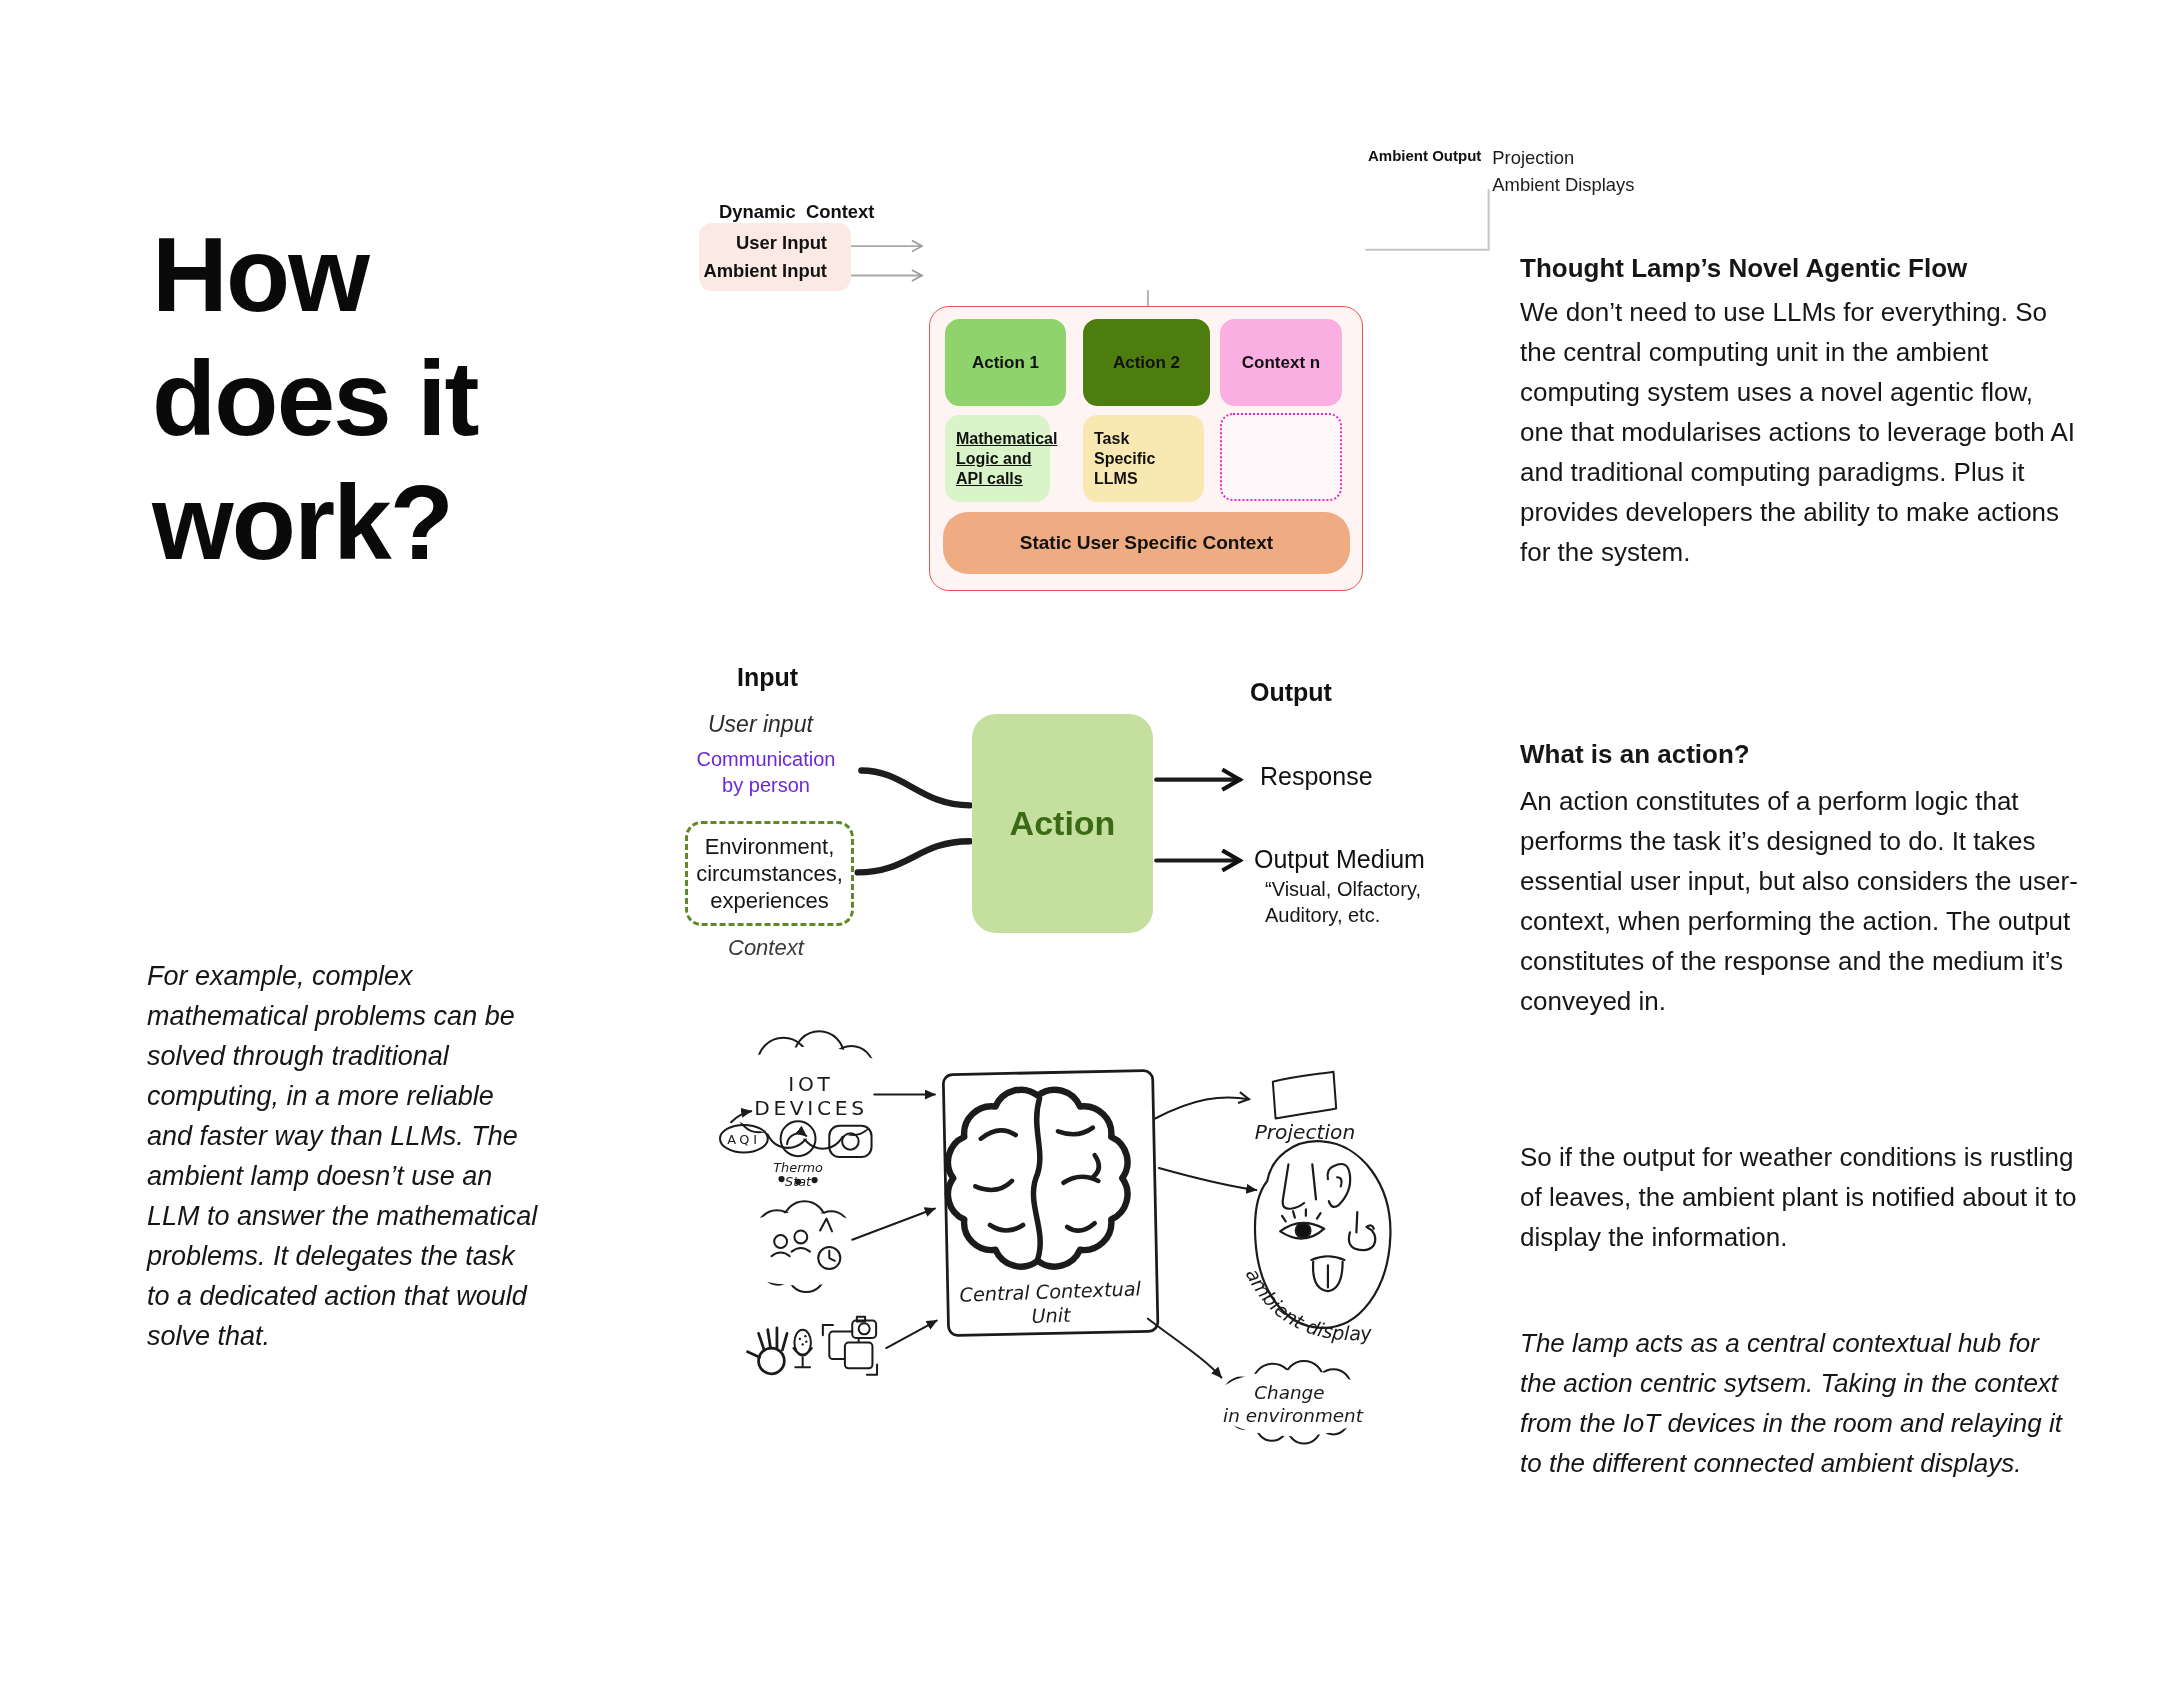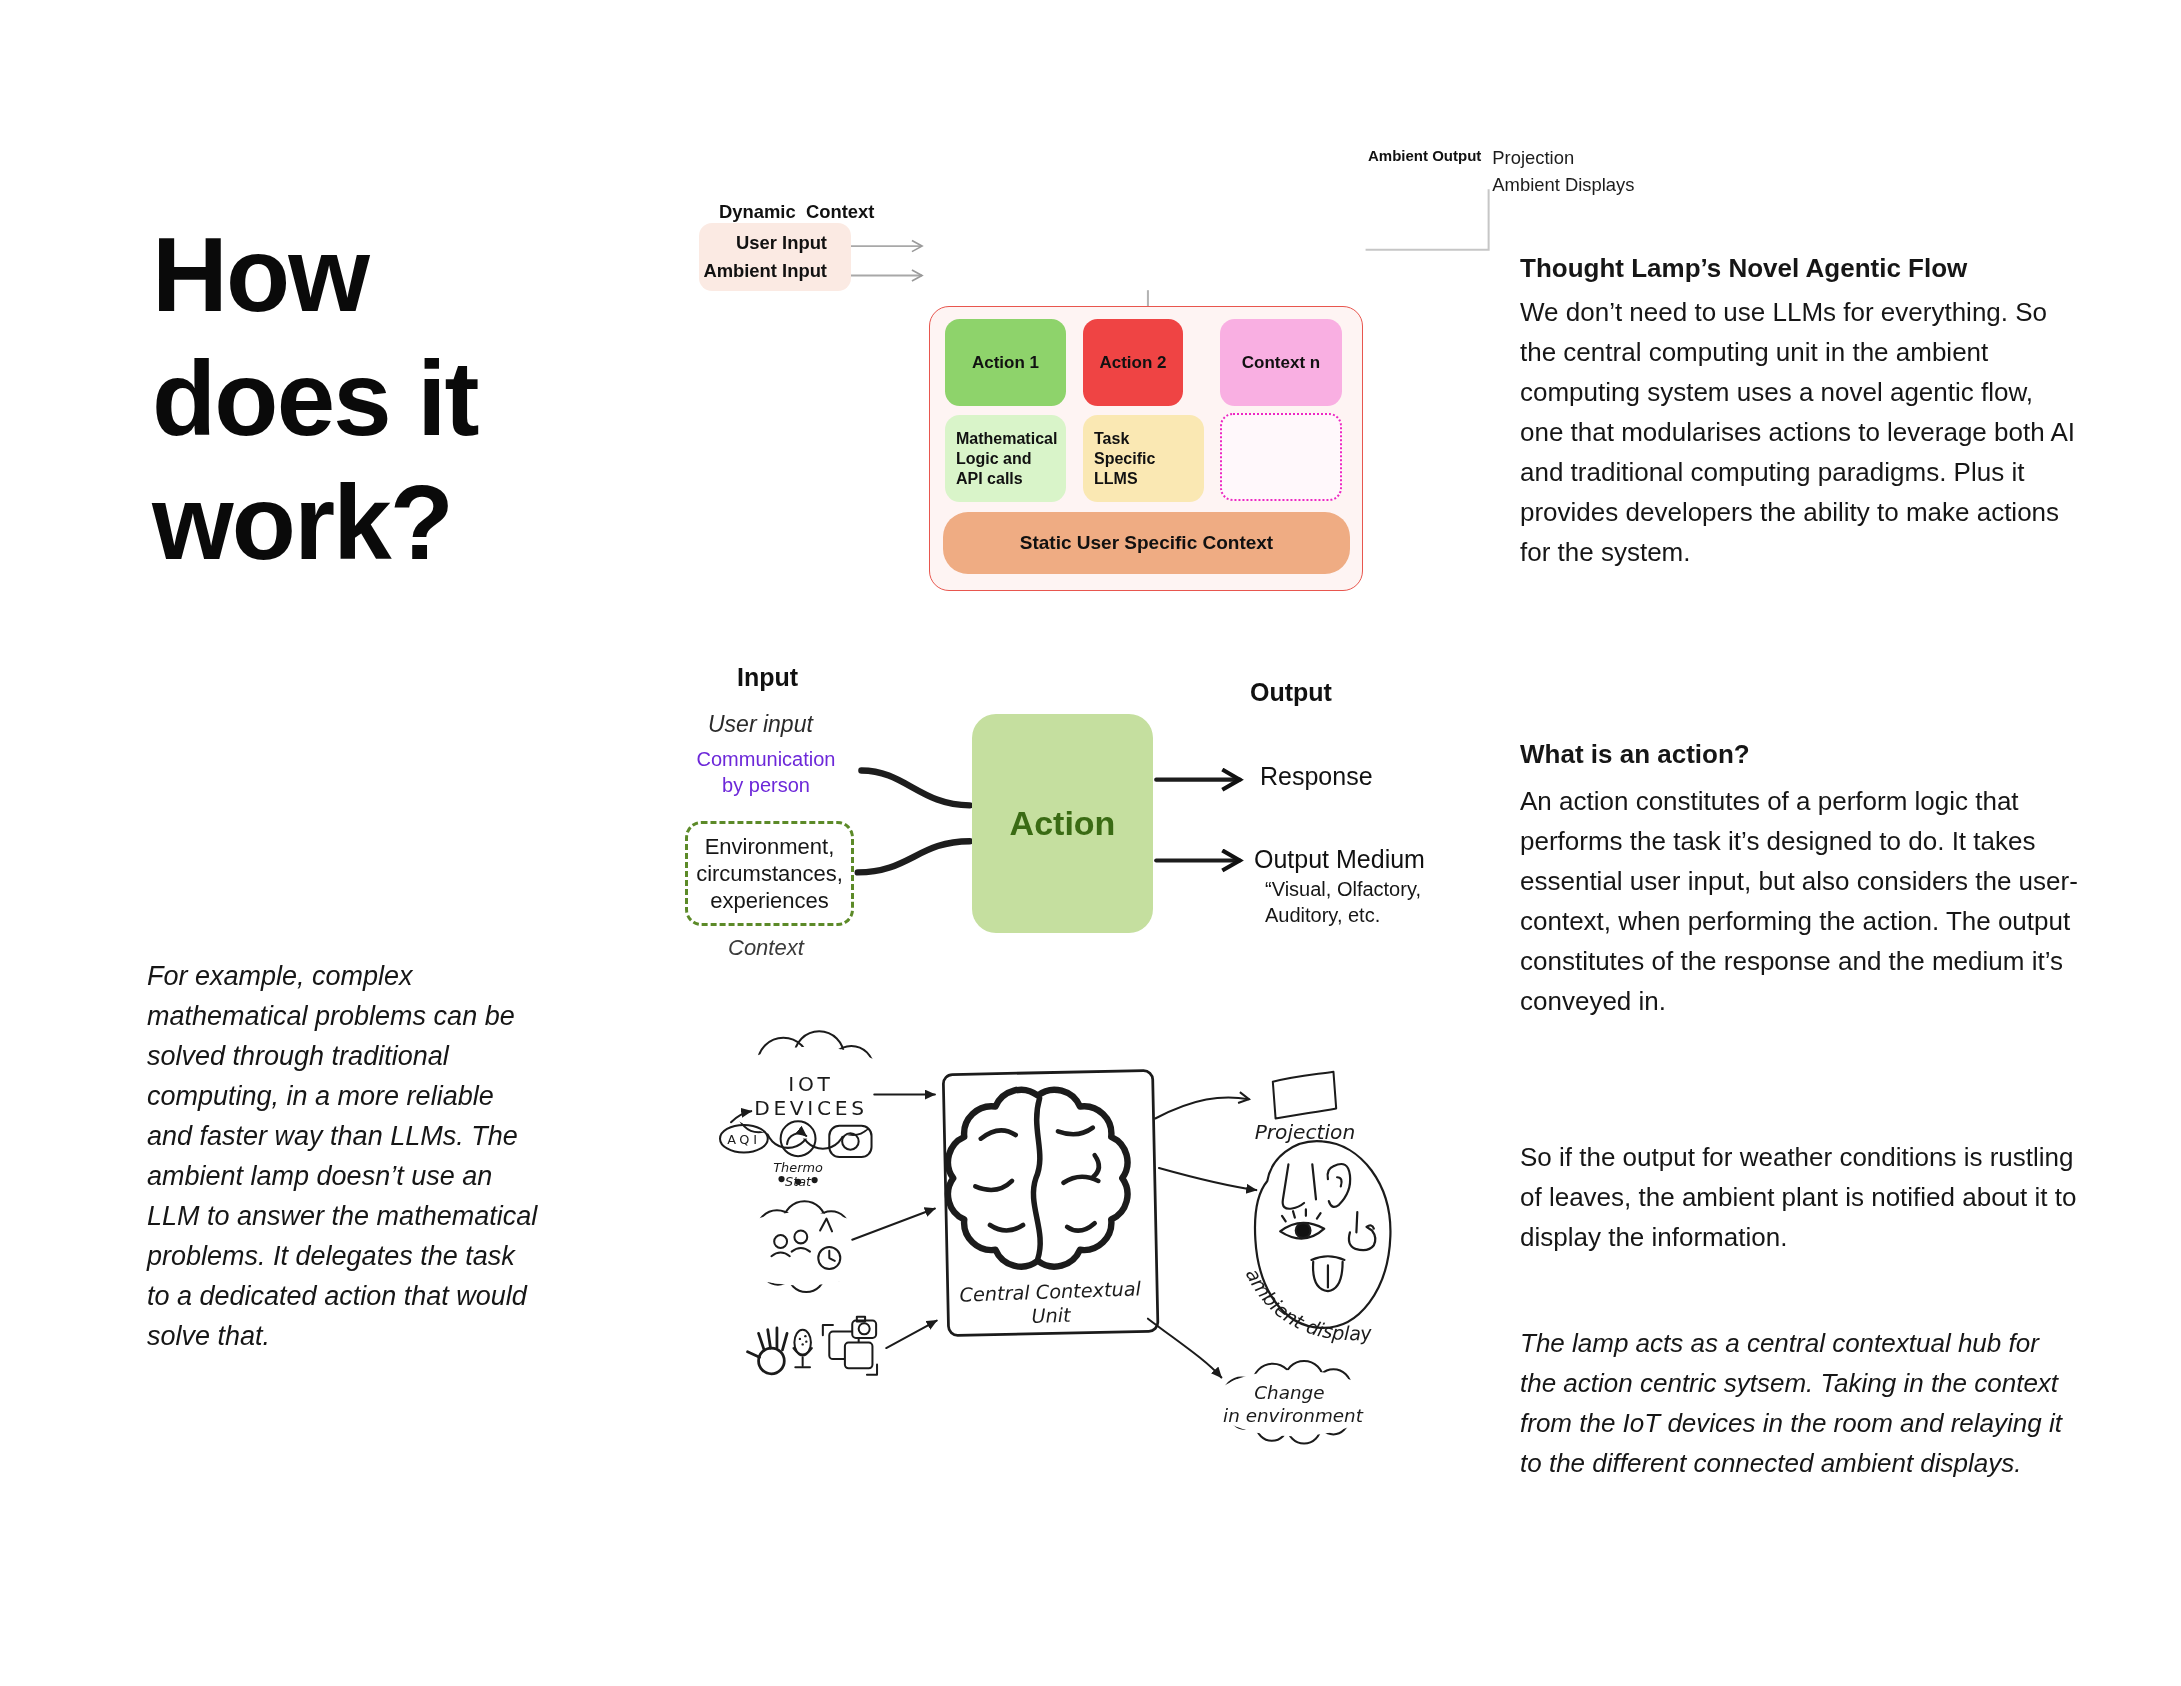--- a/index.html
+++ b/index.html
@@ -36,25 +36,25 @@
   .amb-cluster{left:1368px;top:147px;display:flex;gap:11px;align-items:flex-start;}
   .amb-cluster .bold{font-size:15px;font-weight:700;white-space:nowrap;}
   .amb-cluster .stack{display:flex;flex-direction:column;gap:4.6px;}
   .amb-cluster .stack span{font-size:18.4px;color:#1c1c1c;white-space:nowrap;}
 
   .pink-container{left:929px;top:306px;width:434px;height:285px;background:#FEF4F3;
                   border:1.8px solid #E8564E;border-radius:20px;box-sizing:border-box;}
   .cell{position:absolute;border-radius:14.7px;display:flex;align-items:center;justify-content:center;
         font-weight:700;font-size:17px;box-sizing:border-box;text-align:center;}
   .cell-a1{left:945px;top:319px;width:121px;height:87px;background:#8ED36B;}
-  .cell-a2{left:1083px;top:319px;width:100px;height:87px;background:#ef4444;}
+  .cell-a2{left:1083px;top:319px;width:127px;height:87px;background:#4d7c0f;}
   .cell-an{left:1220px;top:319px;width:122px;height:87px;background:#F9AFE2;}
   .cell-sub{align-items:center;justify-content:flex-start;text-align:left;
             font-size:16px;line-height:20px;padding:9.2px 11px;}
-  .cell-math{left:945px;top:415px;width:121px;height:87px;background:#D9F4C9;}
+  .cell-math{left:945px;top:415px;width:105px;height:87px;background:#D9F4C9;text-decoration:underline;}
   .cell-task{left:1083px;top:415px;width:121px;height:87px;background:#FAE8B3;}
   .cell-dotted{left:1220px;top:413px;width:122px;height:88px;background:#FFF8FB;
                border:2.8px dotted #ED28C2;border-radius:13px;}
   .static-bar{left:943px;top:512px;width:407px;height:62px;background:#EFAC83;border-radius:25px;
               display:flex;align-items:center;justify-content:center;font-weight:700;font-size:19px;}
 
   
   .mid-h{font-size:25px;font-weight:700;}
   .mid-input-h{left:737px;top:663px;}
   .mid-user-input{left:708px;top:711px;font-size:23px;font-style:italic;color:#2b2b2b;}

